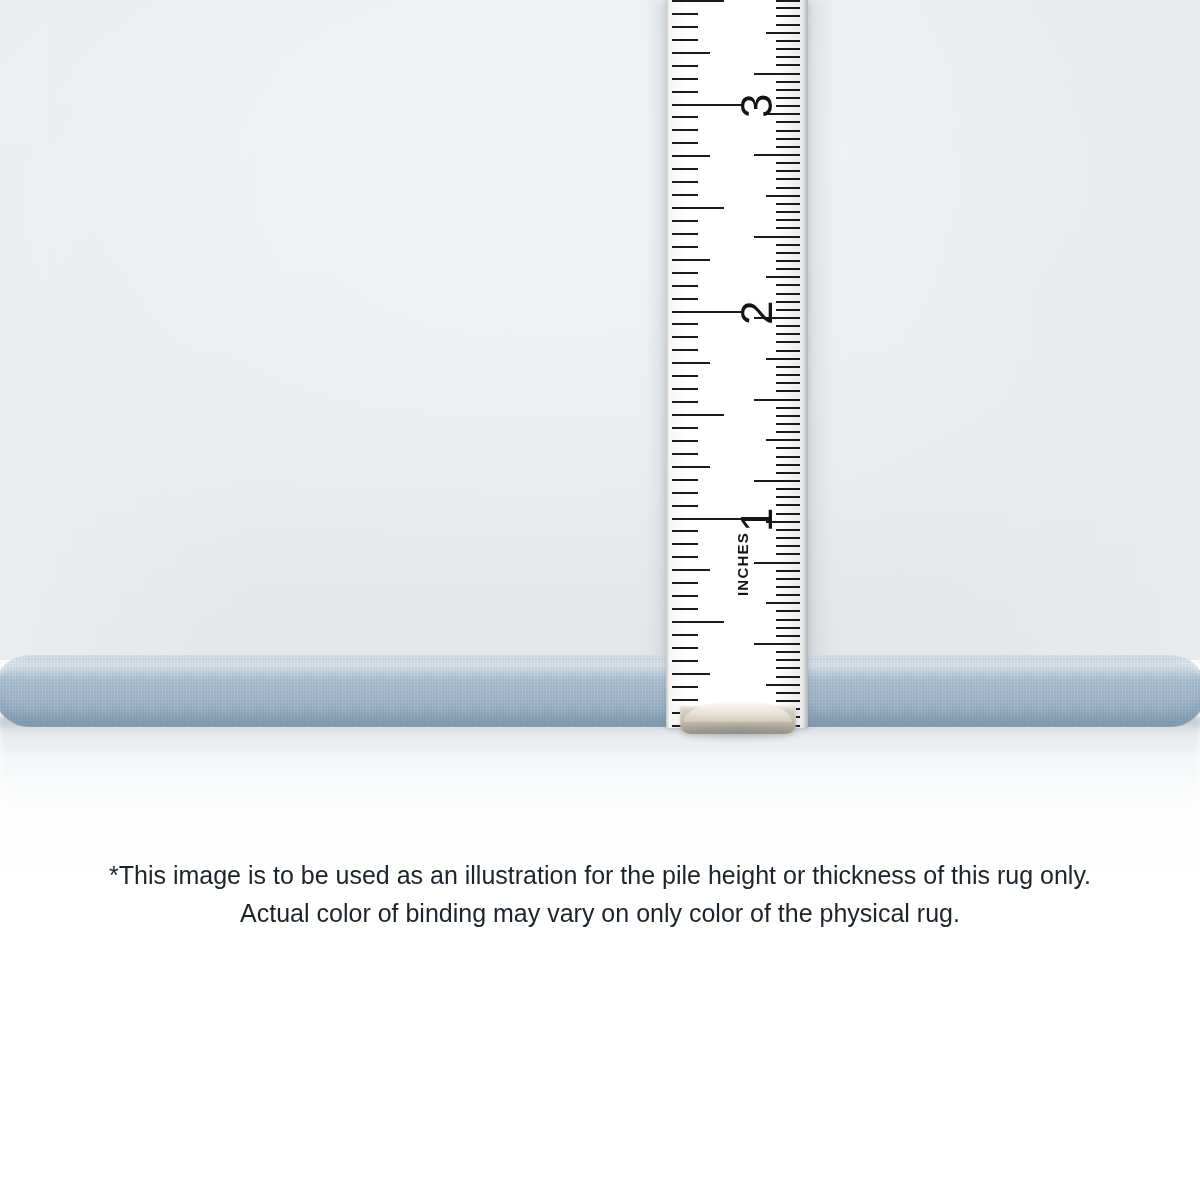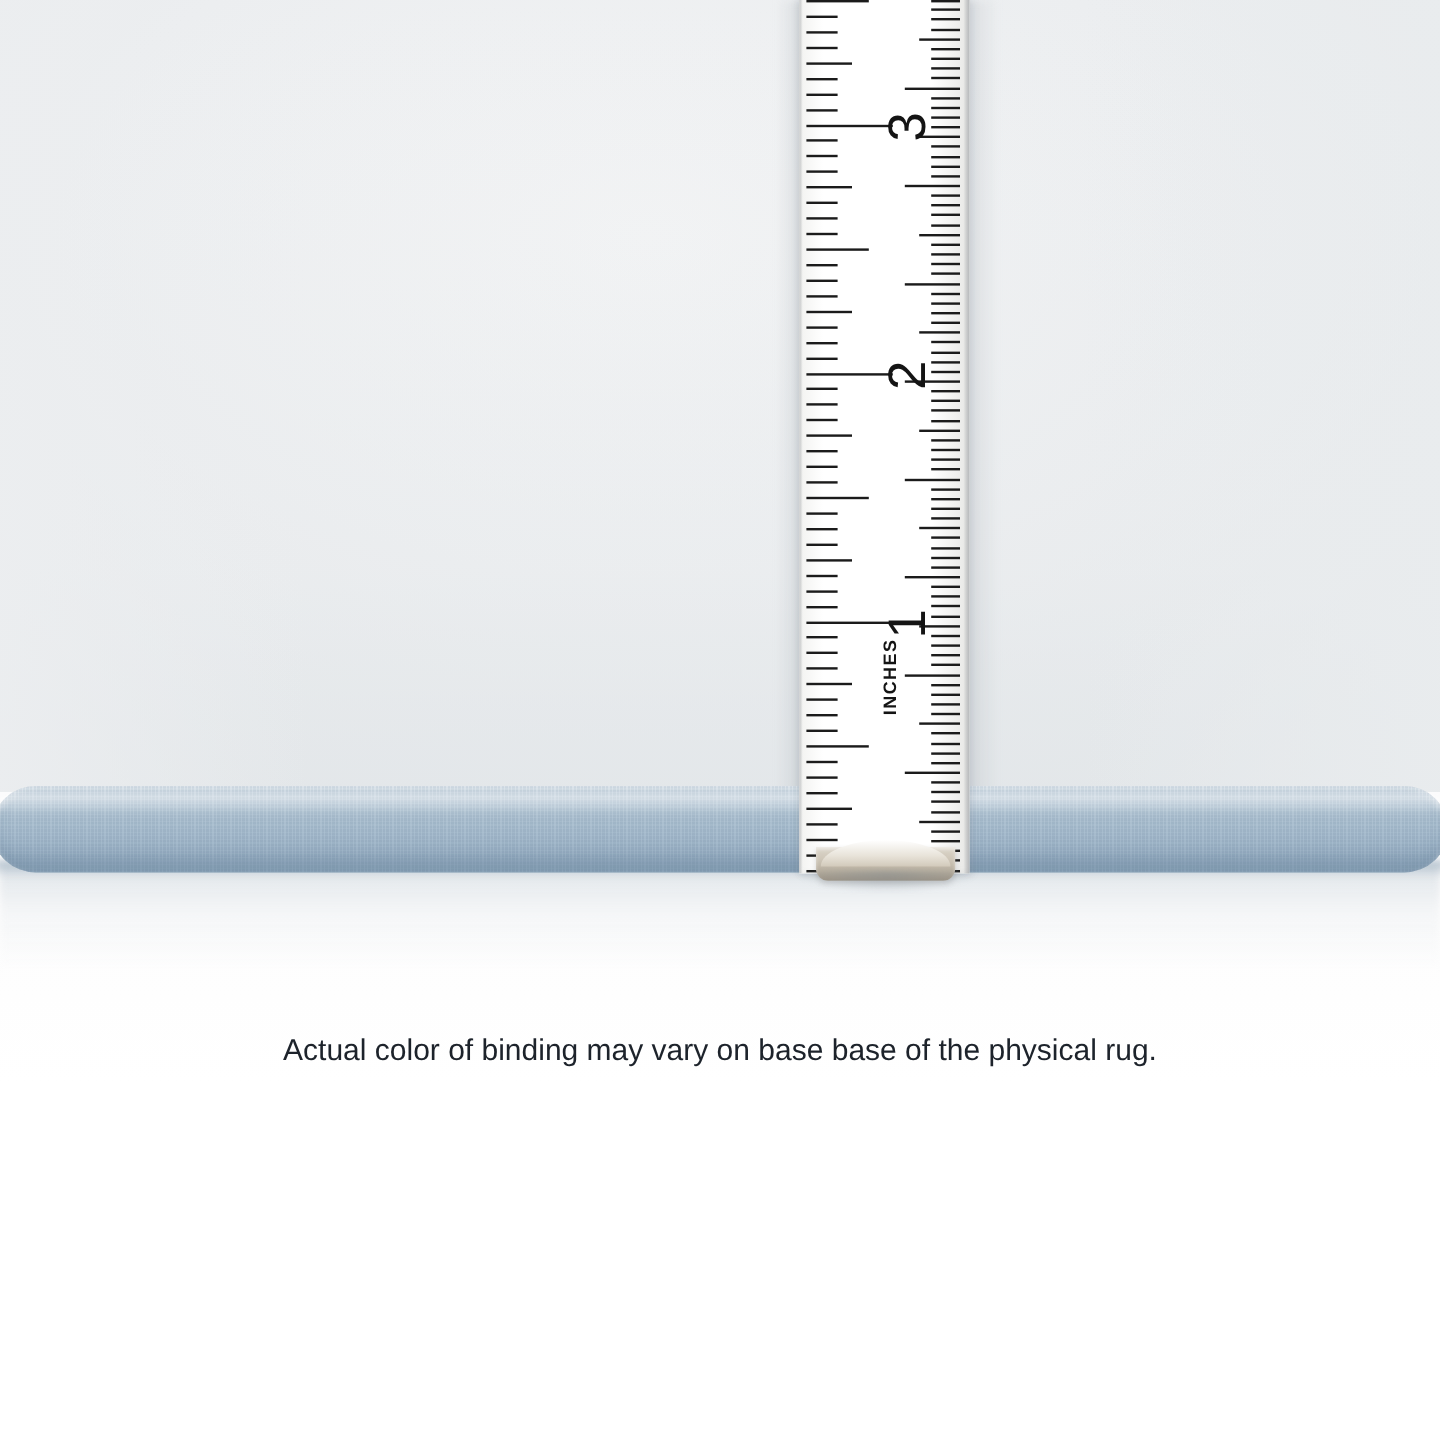--- a/index.html
+++ b/index.html
@@ -460,16 +460,17 @@
     <div class="num" style="top:532px;">1</div>
 
     <div class="inches-label">INCHES</div>
   </div>
 
   <div class="tape-hook"></div>
   <div class="tape-hook-curve"></div>
   <div class="tape-hook-shadow"></div>
 
   <div class="caption">
-    <span class="caption-line">Actual color of binding may vary on base base of the physical rug.</span>
+    <span class="caption-line">*This image is to be used as an illustration for the pile height or thickness of this rug only.</span>
+    <span class="caption-line">Actual color of binding may vary on only color of the physical rug.</span>
   </div>
 
 </div>
 
 </body></html>

